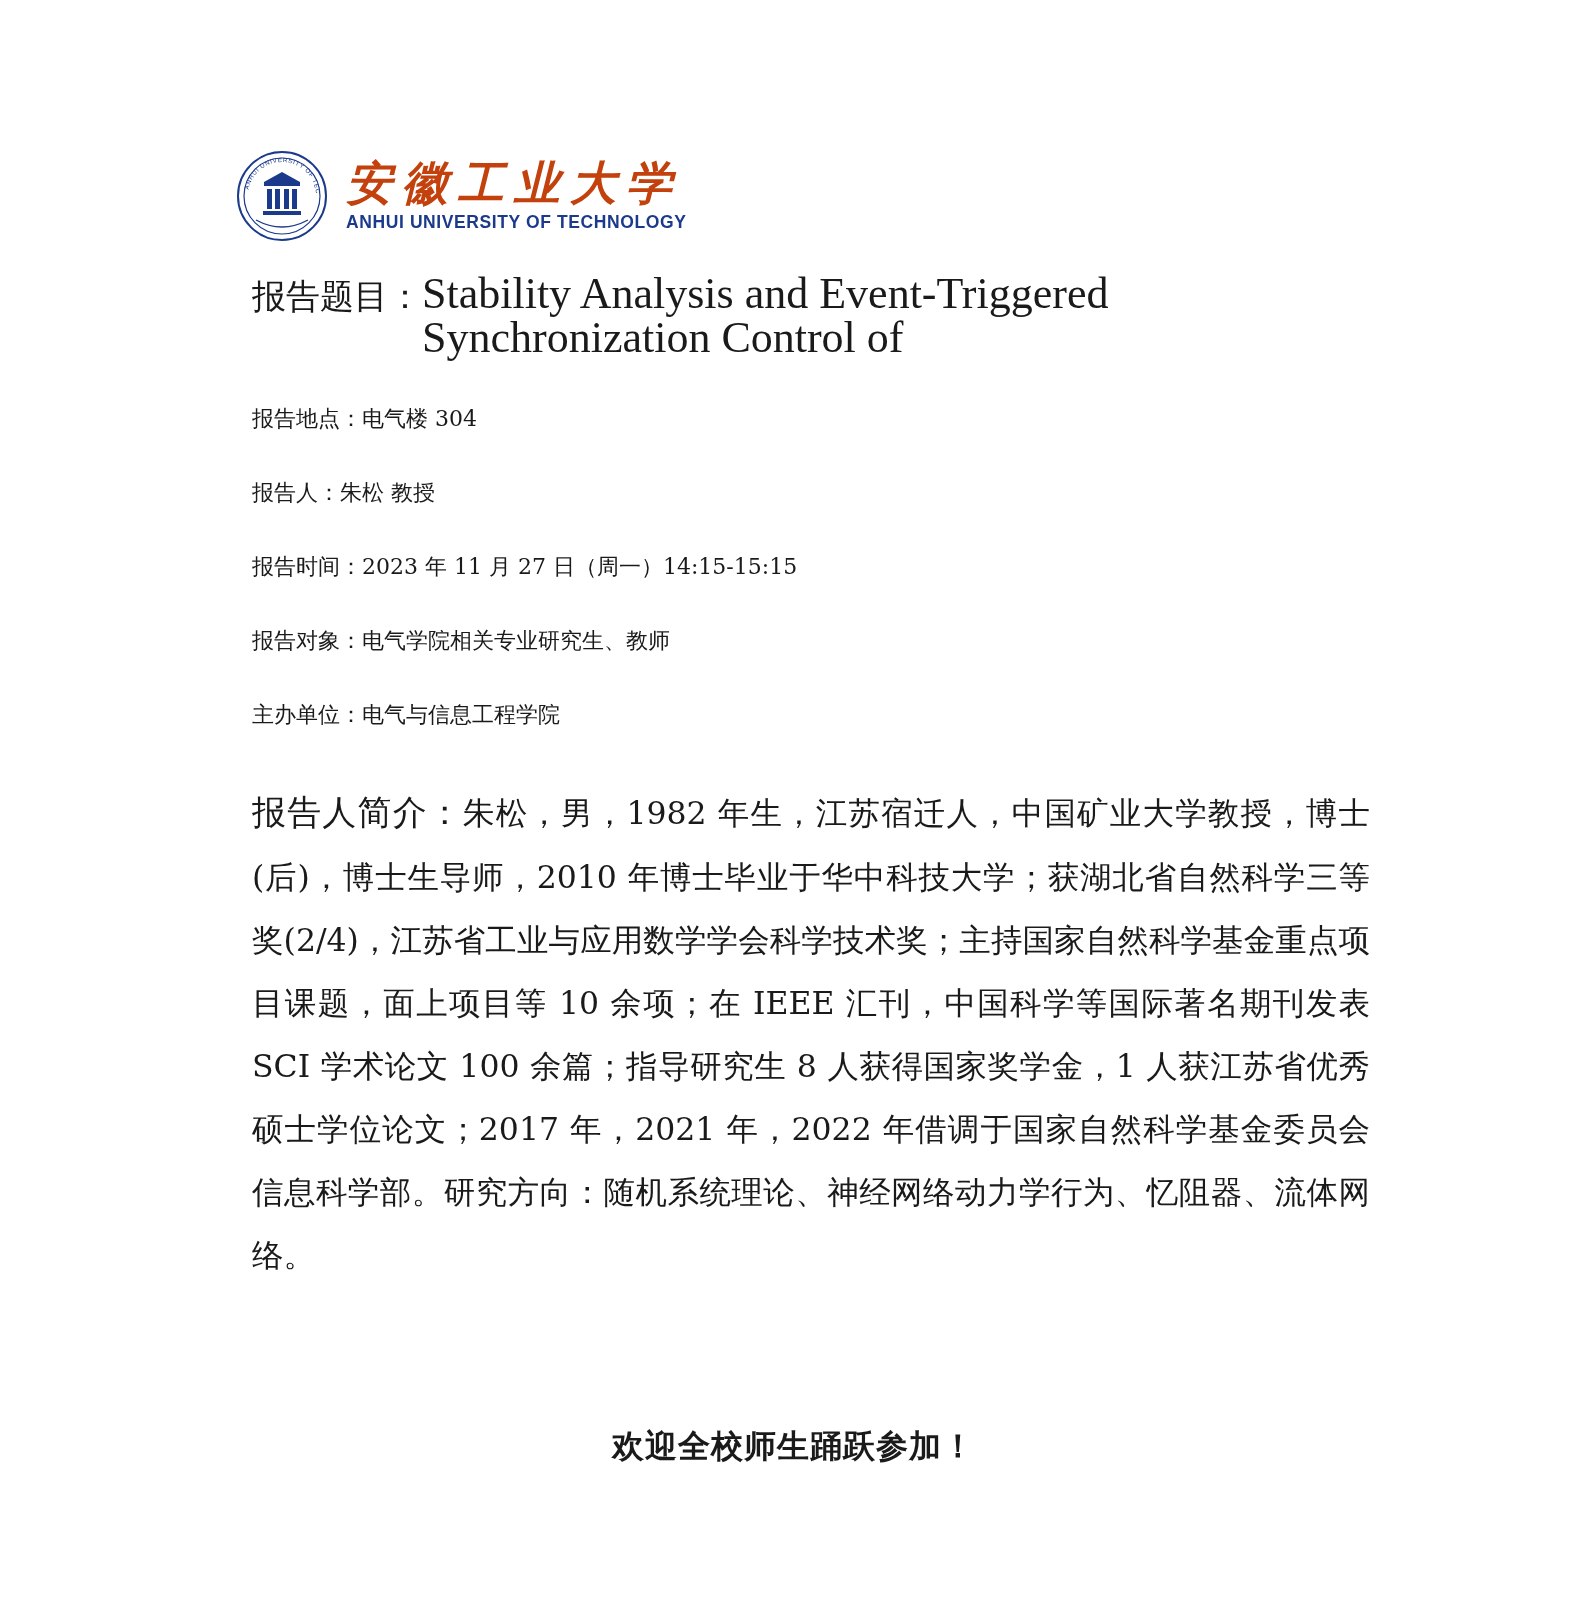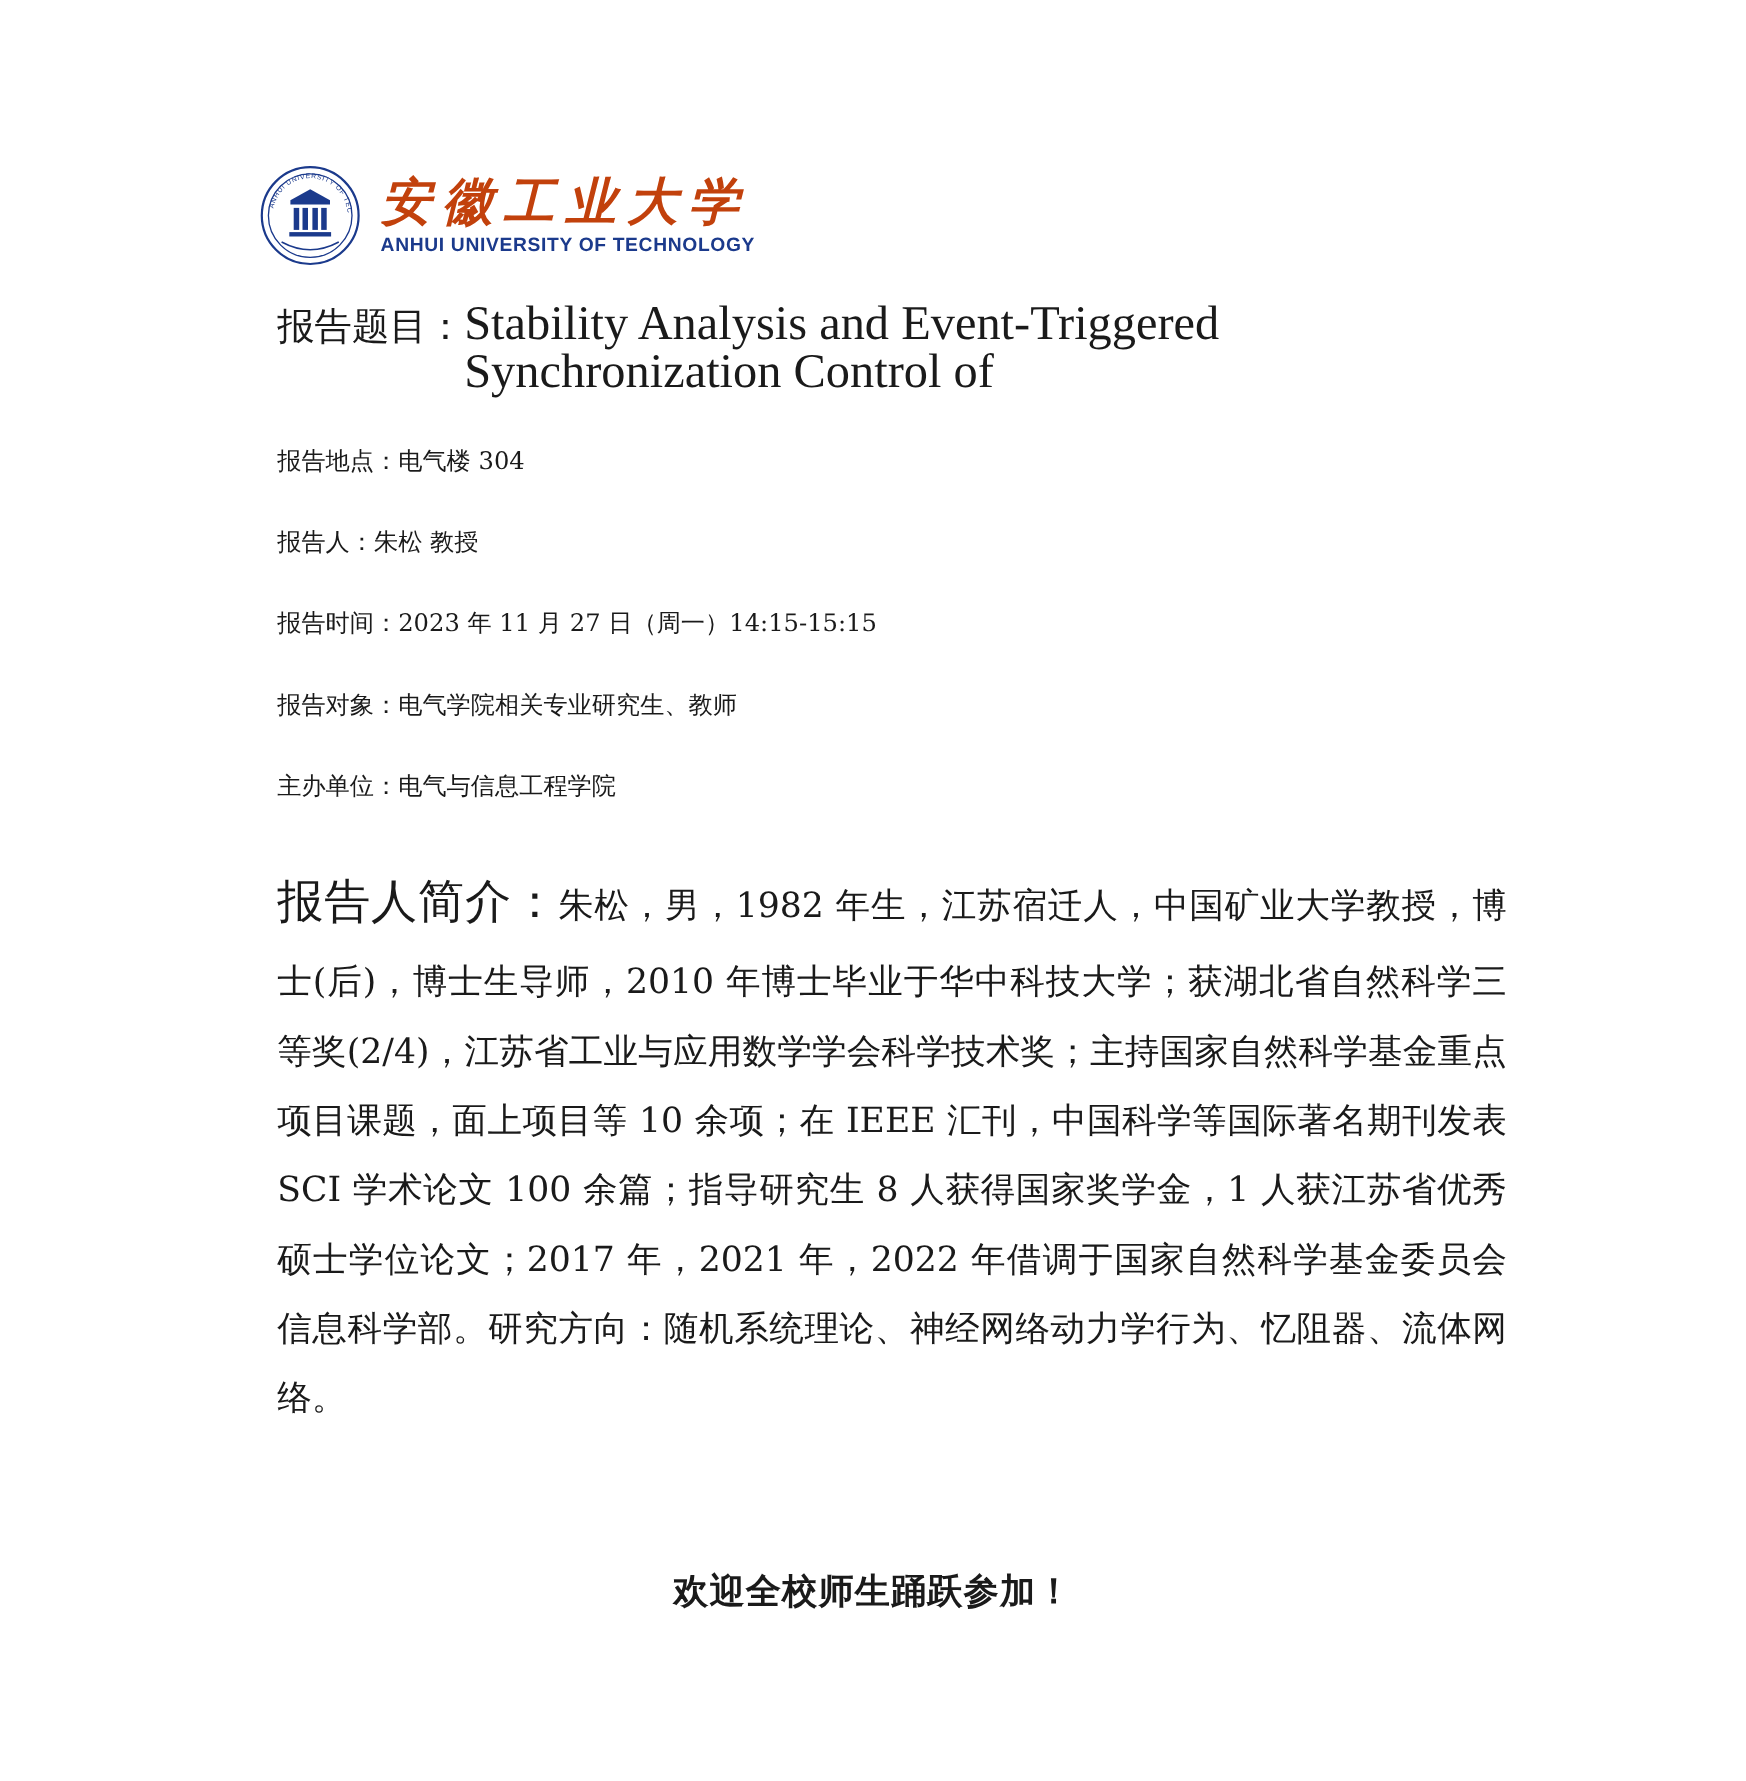--- a/index.html
+++ b/index.html
@@ -102,21 +102,21 @@
 
   .bio {
     margin-top: 48px;
     font-family: "DejaVu Serif", serif;
     font-size: 31.5px;
     line-height: 2.0;
     text-align: justify;
     width: 1118px;
   }
   .bio .lead {
-    font-size: 42px;
+    font-size: 34px;
   }
 
   .footer-note {
     position: absolute;
     left: 0;
     right: 0;
     top: 1425px;
     text-align: center;
     font-family: "DejaVu Serif", serif;
     font-weight: 700;

